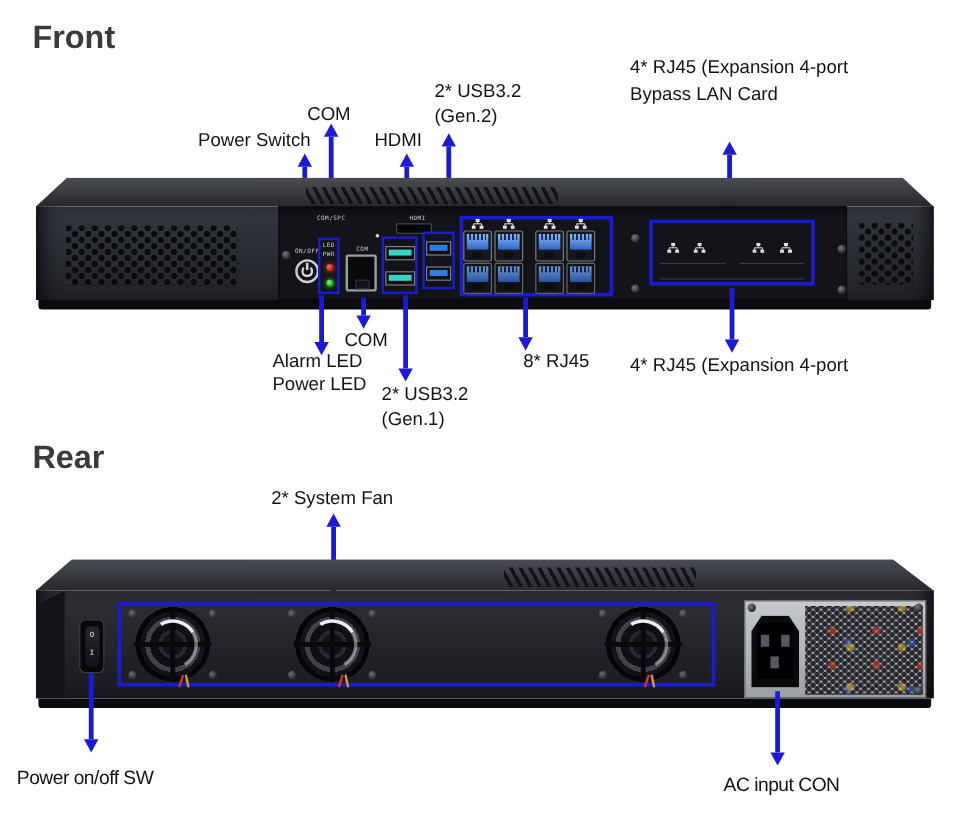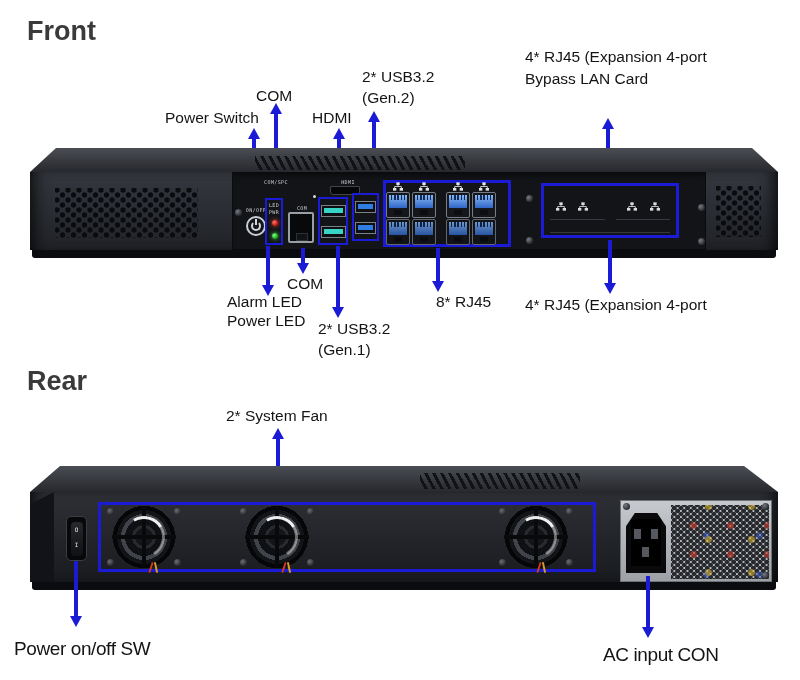--- a/index.html
+++ b/index.html
@@ -3,21 +3,21 @@
 <meta charset="utf-8">
 <style>
   :root{ --blue:#1b1bd6; }
   *{ margin:0; padding:0; box-sizing:border-box; }
   body{ background:#ffffff; font-family:"Liberation Sans","DejaVu Sans",sans-serif; }
   .canvas{ position:relative; width:800px; height:680px; background:#ffffff; overflow:hidden; }
 
   .heading{ position:absolute; font-size:27px; font-weight:bold; color:#3a3a3a; }
   .lbl{ position:absolute; font-size:15.5px; color:#141414; white-space:nowrap; line-height:21px; }
   .lbl.lh22{ line-height:22px; }
-  .lbl.cond{ font-size:19px; letter-spacing:-0.4px; }
+  .lbl.cond{ font-size:16px; letter-spacing:-0.4px; }
 
   
   .arrow{ position:absolute; width:16px; display:flex; flex-direction:column; align-items:center; }
   .arrow .head{ width:0; height:0; border-left:6px solid transparent; border-right:6px solid transparent; }
   .arrow.up .head{ border-bottom:11px solid var(--blue); }
   .arrow.down{ flex-direction:column-reverse; }
   .arrow.down .head{ border-top:11px solid var(--blue); }
   .arrow .shaft{ flex:1; width:4px; background:var(--blue); }
 
   .bluebox{ position:absolute; border:3px solid var(--blue); }

